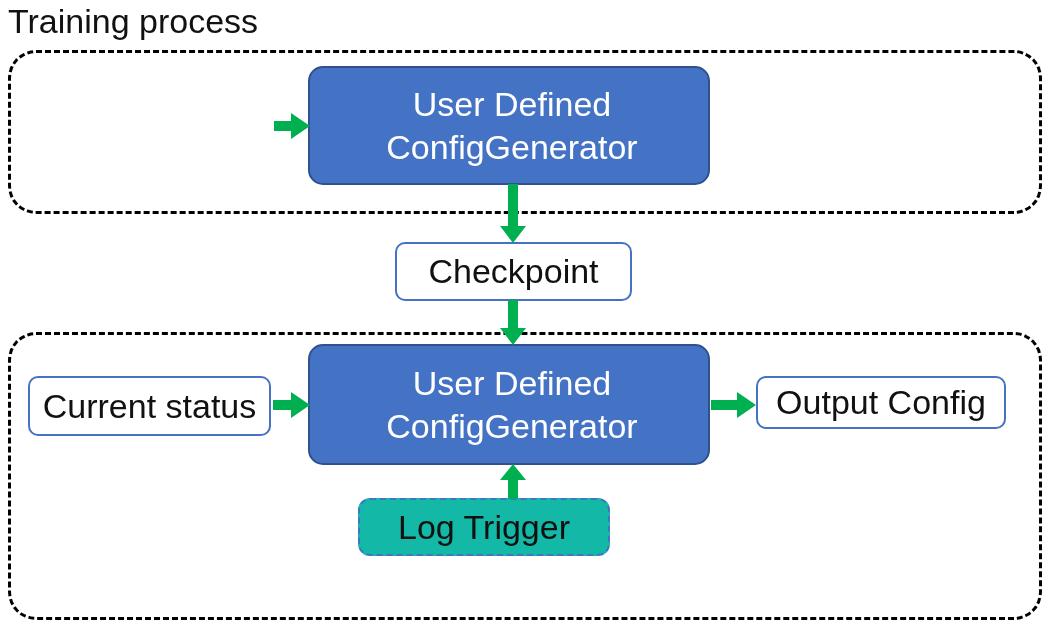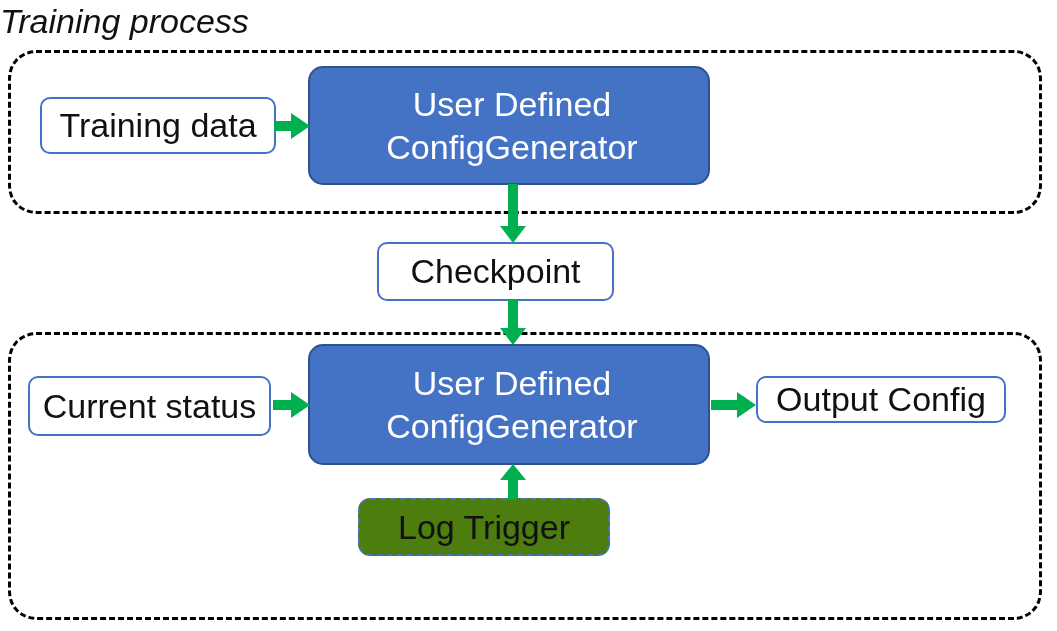--- a/index.html
+++ b/index.html
@@ -47,21 +47,21 @@
     border: 2px solid var(--node-border, #2F528F);
     border-radius: 15px;
     color: var(--text-light, #fff);
     line-height: 43px;
     padding-left: 6px;
   }
 
   .node.trigger {
     border: 2px dashed var(--outline-blue, #4472C4);
     border-radius: 12px;
-    background: #4d7c0f;
+    background: #14b8a6;
     text-align: center;
   }
 
   .arrow { position: absolute; }
   .arrow .shaft { position: absolute; background: var(--arrow-green, #00B050); }
   .arrow .head  { position: absolute; width: 0; height: 0; }
 
   .arrow.right .shaft { left: 0; right: 17px; top: 50%; margin-top: -5px; height: 10px; }
   .arrow.right .head  { right: 0; top: 50%; margin-top: -13px;
     border-top: 13px solid transparent; border-bottom: 13px solid transparent;
@@ -71,51 +71,48 @@
   .arrow.down .head  { bottom: 0; left: 50%; margin-left: -13px;
     border-left: 13px solid transparent; border-right: 13px solid transparent;
     border-top: 17px solid var(--arrow-green, #00B050); }
 
   .arrow.up .shaft { bottom: 0; top: 14px; left: 50%; margin-left: -5px; width: 10px; }
   .arrow.up .head  { top: 0; left: 50%; margin-left: -13px;
     border-left: 13px solid transparent; border-right: 13px solid transparent;
     border-bottom: 16px solid var(--arrow-green, #00B050); }
 
   
-  #training-label    { left: 0;  top: 2px; font-style: italic; }
+  #training-label    { left: 8px;  top: 2px; }
   #training-box      { left: 8px;   top: 50px;  width: 1034px; height: 164px; }
   #training-data     { left: 40px;  top: 97px;  width: 236px;  height: 57px; }
   #arrow-td-gen      { left: 274px; top: 113px; width: 36px;   height: 26px; }
   #gen-training      { left: 308px; top: 66px;  width: 402px;  height: 119px; }
   #arrow-gen-ckpt    { left: 500px; top: 184px; width: 26px;   height: 59px; }
-  #checkpoint        { left: 377px; top: 242px; width: 237px;  height: 59px; }
+  #checkpoint        { left: 395px; top: 242px; width: 237px;  height: 59px; }
   #arrow-ckpt-gen    { left: 500px; top: 300px; width: 26px;   height: 45px; }
   #inference-label   { left: 10px;  top: 286px; }
   #inference-box     { left: 8px;   top: 332px; width: 1034px; height: 288px; }
   #current-status    { left: 28px;  top: 376px; width: 243px;  height: 60px; }
   #arrow-cs-gen      { left: 273px; top: 392px; width: 37px;   height: 26px; }
   #gen-inference     { left: 308px; top: 344px; width: 402px;  height: 121px; }
   #arrow-gen-out     { left: 711px; top: 392px; width: 45px;   height: 26px; }
-  #output-config     { left: 756px; top: 376px; width: 250px;  height: 47px; }
+  #output-config     { left: 756px; top: 376px; width: 250px;  height: 53px; }
   #arrow-trig-gen    { left: 500px; top: 464px; width: 26px;   height: 35px; }
   #log-trigger       { left: 358px; top: 498px; width: 252px;  height: 58px; }
   #clock-trigger     { left: 432px; top: 548px; width: 261px;  height: 59px; }
 </style>
 </head>
 <body>
 
 <div class="canvas">
 
   <div class="section-label" id="training-label">Training process</div>
 
   <div class="outer-dashed" id="training-box"></div>
 
-  <div class="node" id="training-data">
-    <span>Training data</span>
-  </div>
 
   <div class="node blue" id="gen-training">
     <div>User Defined</div>
     <div>ConfigGenerator</div>
   </div>
 
   <div class="node" id="checkpoint">
     <span>Checkpoint</span>
   </div>
 

